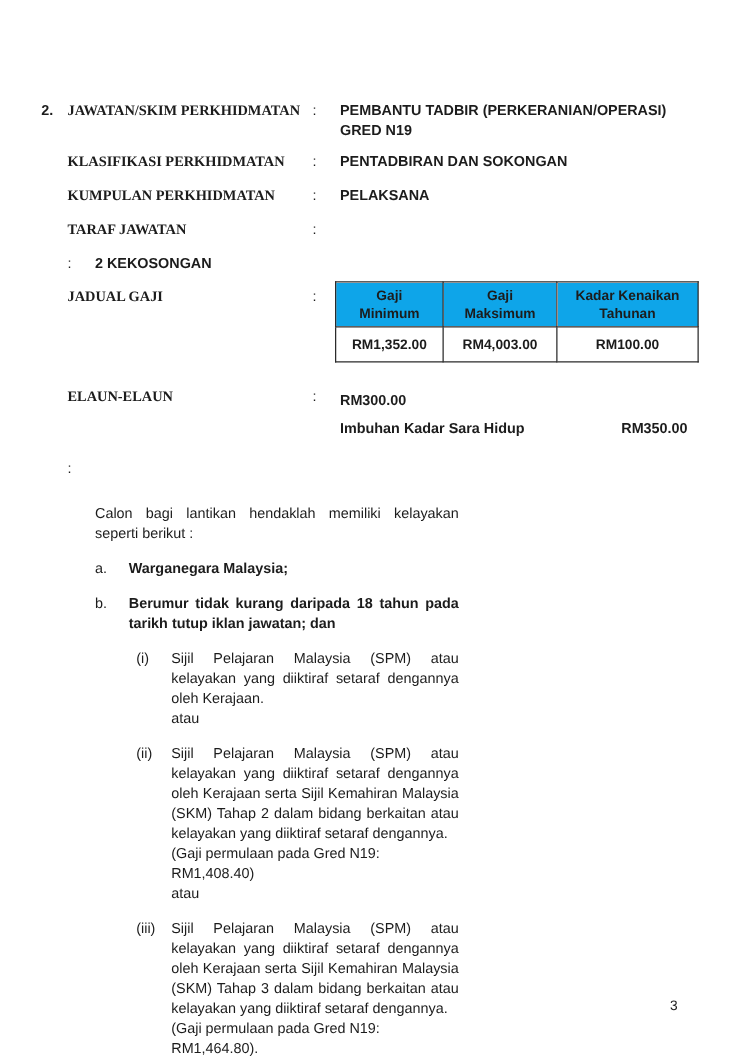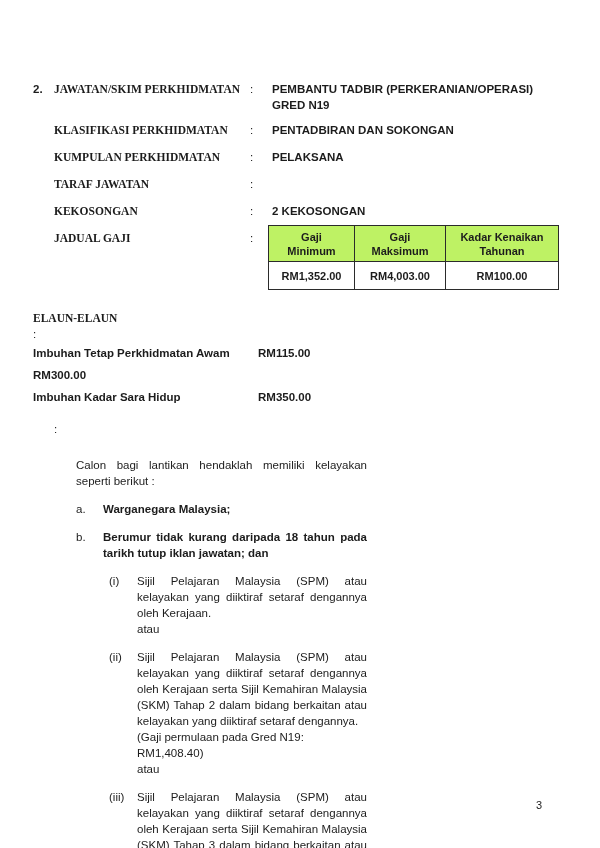--- a/index.html
+++ b/index.html
@@ -19,29 +19,29 @@
   .fnum   { width:21px;  font-weight:bold; flex:none; }
   .flabel { width:196px; font-weight:bold; flex:none;font-family:Liberation Serif, serif; }
   .fcolon { width:22px;  flex:none; }
   .fvalue { width:291px; flex:none; font-weight:bold; }
   .vline  { white-space:nowrap; }
 
   .row-jawatan    { margin-bottom:9px; }
   .row-kekosongan { margin-bottom:6px; }
   .row-jadual     { margin-bottom:20px; }
   .row-jadual .flabel, .row-jadual .fcolon { padding-top:5px; }
-  .row-elaun      { margin-bottom:13px;flex-direction:column; }
+  .row-elaun      { margin-bottom:13px; }
   .row-syarat .fvalue { font-weight:normal; }
 
   table.salary-table { border-collapse:collapse; table-layout:fixed; width:290px; margin-left:-4px; }
   .salary-table th, .salary-table td {
     border:1.4px solid #2b2b2b; text-align:center; font-weight:bold;
     padding:0 2px; overflow:hidden;
   }
-  .salary-table th { background:#bef264; font-size:11px; line-height:14px; height:35px; }
+  .salary-table th { background:#0ea5e9; font-size:11px; line-height:14px; height:35px; }
   .salary-table td { font-size:11px; height:27px; }
   .stc1 { width:86px; } .stc2 { width:91px; } .stc3 { width:113px; }
 
   .allowance-row   { display:flex; line-height:22px; font-weight:bold; }
   .allowance-name  { width:225px; flex:none; }
   .allowance-amount{ flex:none; }
 
   .req-intro  { text-align:justify;margin-top:36px; }
   .req-item   { display:flex; margin-top:12px; }
   .req-marker { width:27px; flex:none; }
@@ -84,21 +84,20 @@
     </div>
 
     <div class="frow">
       <div class="fnum"></div>
       <div class="flabel">TARAF JAWATAN</div>
       <div class="fcolon">:</div>
     </div>
 
     <div class="frow row-kekosongan">
       <div class="fnum"></div>
-      <div class="flabel">KEKOSONGAN</div>
       <div class="fcolon">:</div>
       <div class="fvalue vline">2 KEKOSONGAN</div>
     </div>
 
     <div class="frow row-jadual">
       <div class="fnum"></div>
       <div class="flabel">JADUAL GAJI</div>
       <div class="fcolon">:</div>
       <div class="fvalue">
         <table class="salary-table">
@@ -133,24 +132,20 @@
         </table>
       </div>
     </div>
 
     <div class="frow row-elaun">
       <div class="fnum"></div>
       <div class="flabel">ELAUN-ELAUN</div>
       <div class="fcolon">:</div>
       <div class="fvalue">
         <div class="allowance-row">
-          <div class="allowance-name">Imbuhan Tetap Perkhidmatan Awam</div>
-          <div class="allowance-amount">RM115.00</div>
-        </div>
-        <div class="allowance-row">
           <div class="allowance-amount">RM300.00</div>
         </div>
         <div class="allowance-row">
           <div class="allowance-name">Imbuhan Kadar Sara Hidup</div>
           <div class="allowance-amount">RM350.00</div>
         </div>
       </div>
     </div>
 
     <div class="frow row-syarat">

